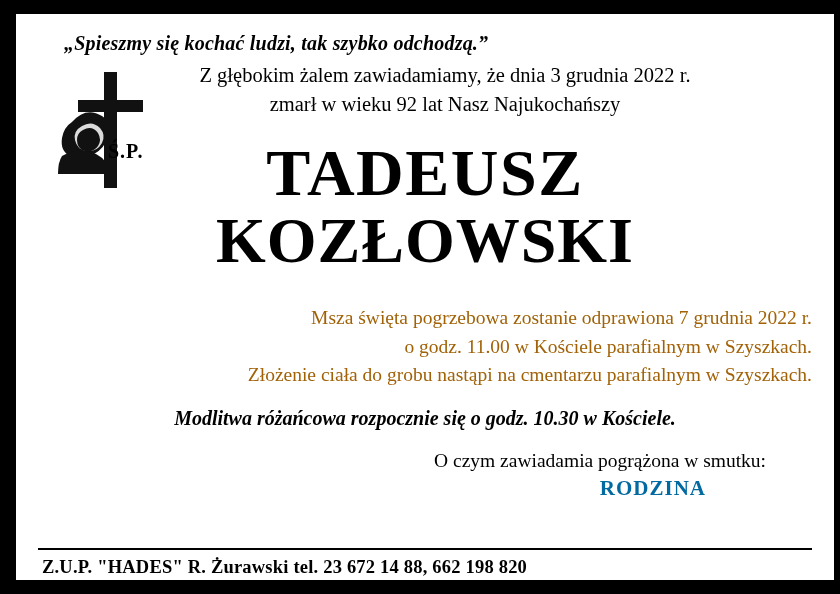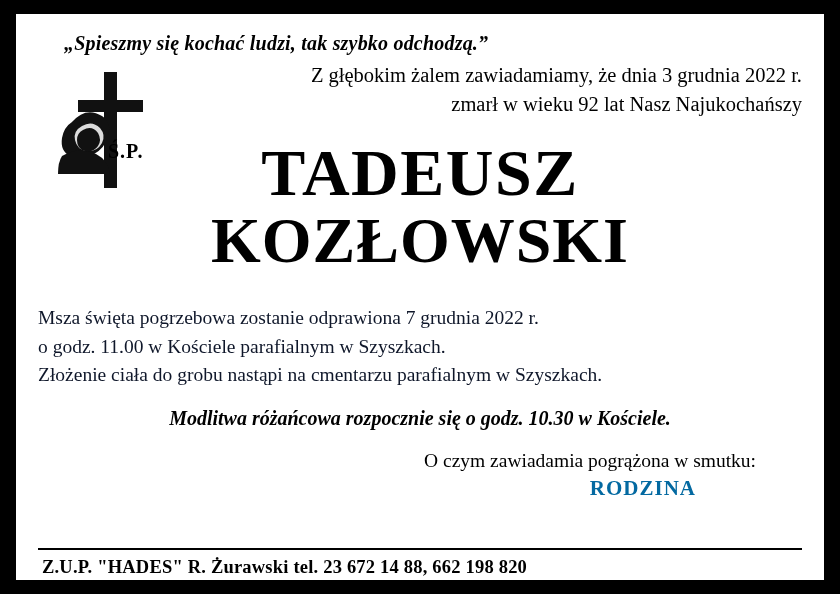--- a/index.html
+++ b/index.html
@@ -12,21 +12,21 @@
     height: 594px;
     font-family: "Liberation Serif", serif;
     overflow: hidden;
   }
   .notice {
     position: relative;
     width: 840px;
     height: 594px;
     background: #000000;
     box-sizing: border-box;
-    padding: 12px 14px 12px 14px;
+    padding: 12px 4px 12px 14px;
   }
   .inner {
     position: relative;
     width: 100%;
     height: 100%;
     background: #ffffff;
     box-sizing: border-box;
     border: 2px solid #000000;
     padding: 10px 22px 8px 22px;
   }
@@ -55,41 +55,41 @@
     color: #000;
   }
   .intro {
     text-align: center;
     font-size: 20.5px;
     line-height: 1.42;
     color: #000;
     margin-top: 2px;
     padding-left: 40px;
   }
-  .intro div { white-space: nowrap; text-align: right; }
+  .intro div { white-space: nowrap; }
   .name-block {
     text-align: center;
     margin-top: 20px;
   }
   .name-line {
     font-size: 66px;
     font-weight: bold;
     letter-spacing: 1.5px;
     line-height: 1.04;
     color: #000;
   }
   .name-line.second {
     font-size: 64px;
     letter-spacing: 1px;
   }
   .details {
-    text-align: left;
+    text-align: right;
     font-size: 19.5px;
     line-height: 1.45;
-    color: #0f172a;
+    color: #a16207;
     margin-top: 30px;
   }
   .prayer {
     text-align: center;
     font-style: italic;
     font-weight: bold;
     font-size: 20px;
     color: #000;
     margin-top: 18px;
   }

